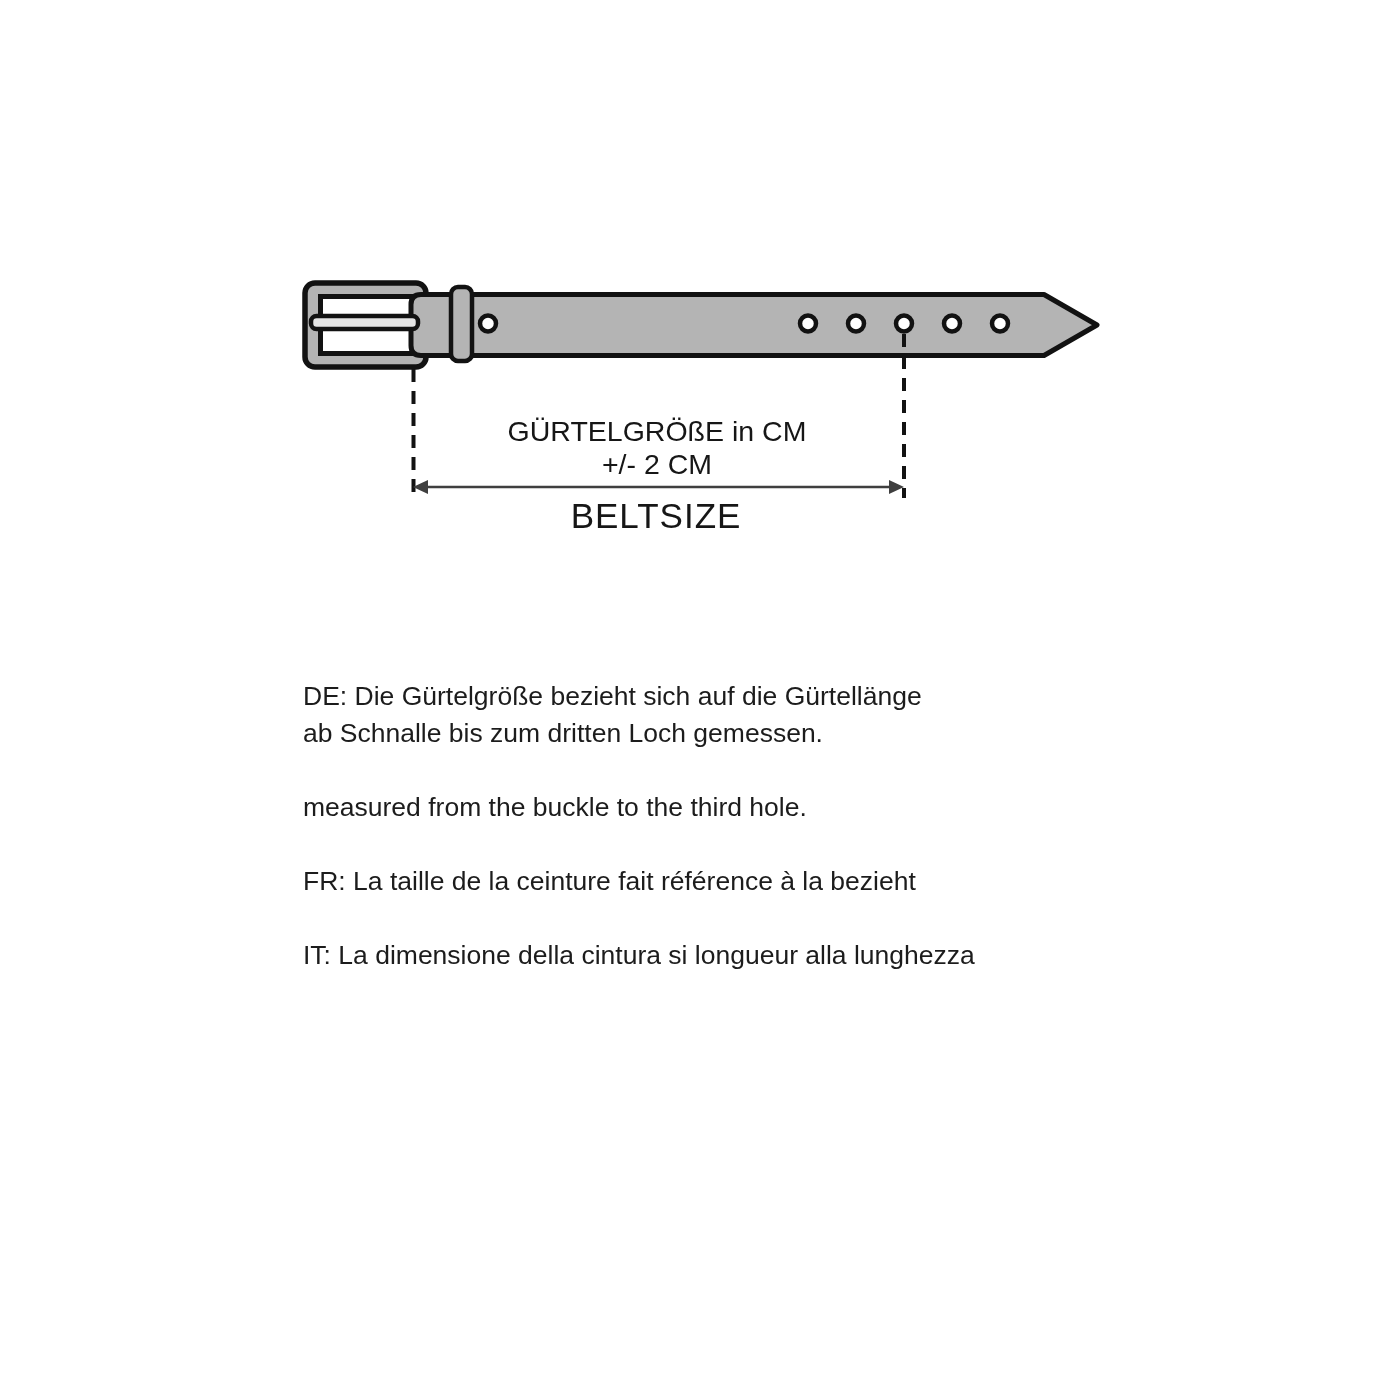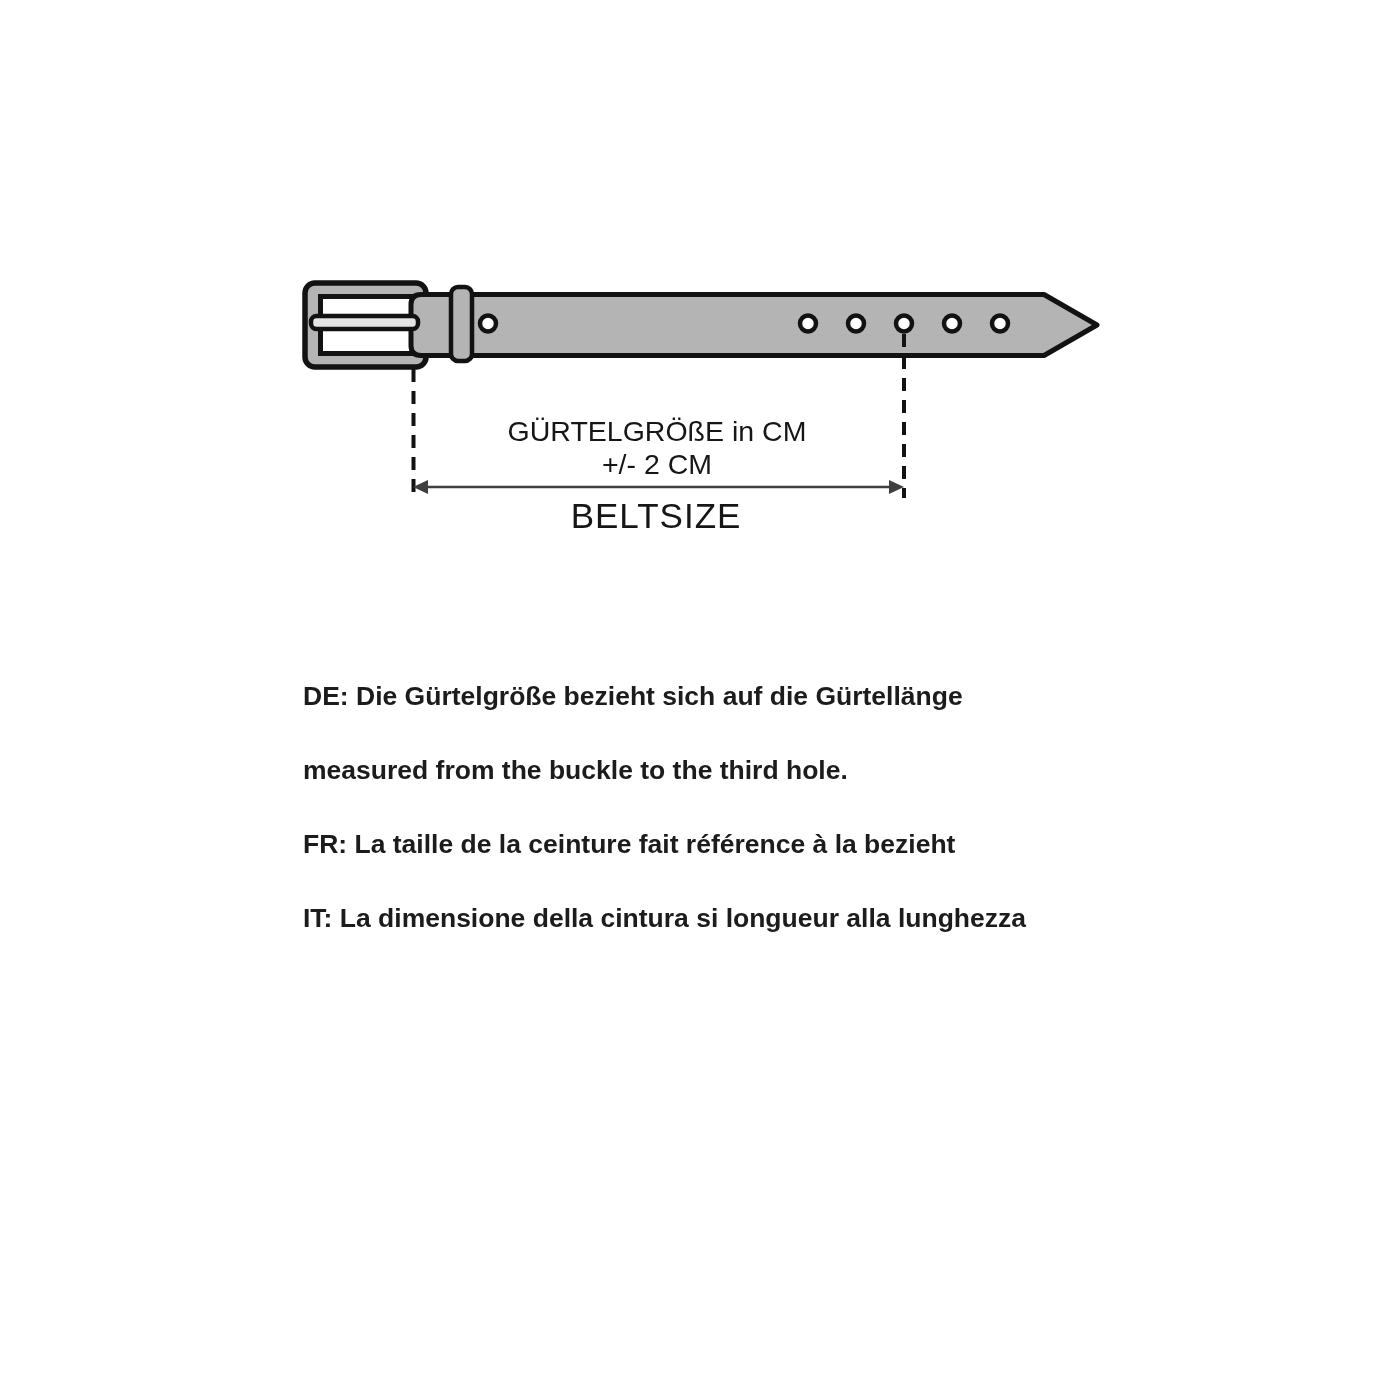--- a/index.html
+++ b/index.html
@@ -34,21 +34,20 @@
     letter-spacing: 1px;
   }
   #descriptions {
     position: absolute;
     left: 303px;
     top: 678px;
     width: 900px;
   }
   .desc-block {
     margin: 0 0 37px 0;
-    font-weight: bold;
   }
   .desc-line {
     font-size: 26.5px;
     line-height: 37px;
     white-space: nowrap;
     color: #1c1c1c;
   }
 </style>
 </head>
 <body>
@@ -85,20 +84,21 @@
     <polygon points="904,487 889,480 889,494" fill="#3f3f3f"></polygon>
 
     <text class="svg-label size-label" x="657" y="441" text-anchor="middle" fill="#161616">GÜRTELGRÖßE in CM</text>
     <text class="svg-label size-label" x="657" y="474" text-anchor="middle" fill="#161616">+/- 2 CM</text>
     <text class="svg-label beltsize-label" x="656" y="528" text-anchor="middle" fill="#161616">BELTSIZE</text>
   </svg>
 
   <div id="descriptions">
     <div class="desc-block">
       <div class="desc-line">DE: Die Gürtelgröße bezieht sich auf die Gürtellänge</div>
+      <div class="desc-line">ab Schnalle bis zum dritten Loch gemessen.</div>
     </div>
     <div class="desc-block">
       <div class="desc-line">measured from the buckle to the third hole.</div>
     </div>
     <div class="desc-block">
       <div class="desc-line">FR: La taille de la ceinture fait référence à la bezieht</div>
     </div>
     <div class="desc-block">
       <div class="desc-line">IT: La dimensione della cintura si longueur alla lunghezza</div>
     </div>

